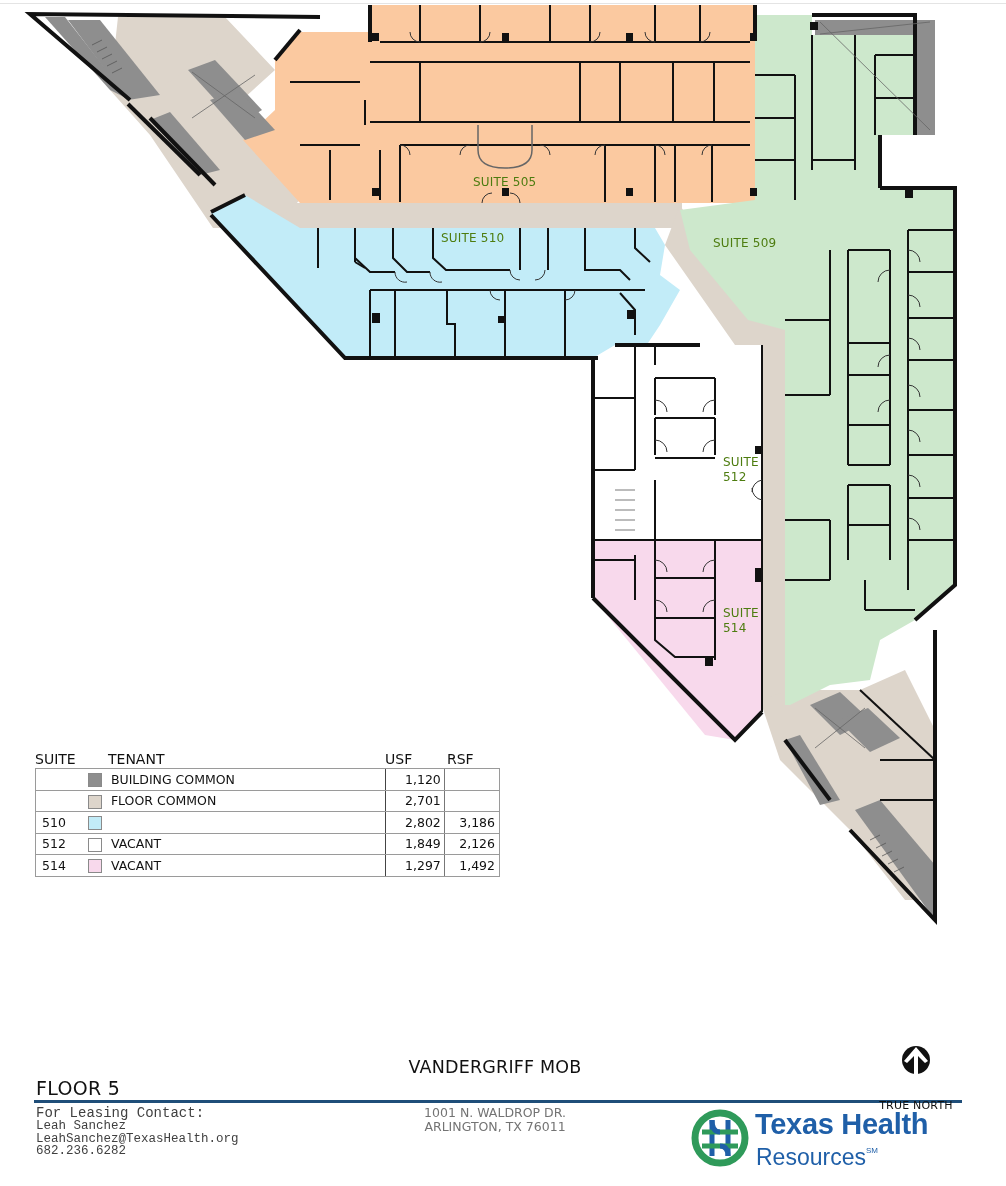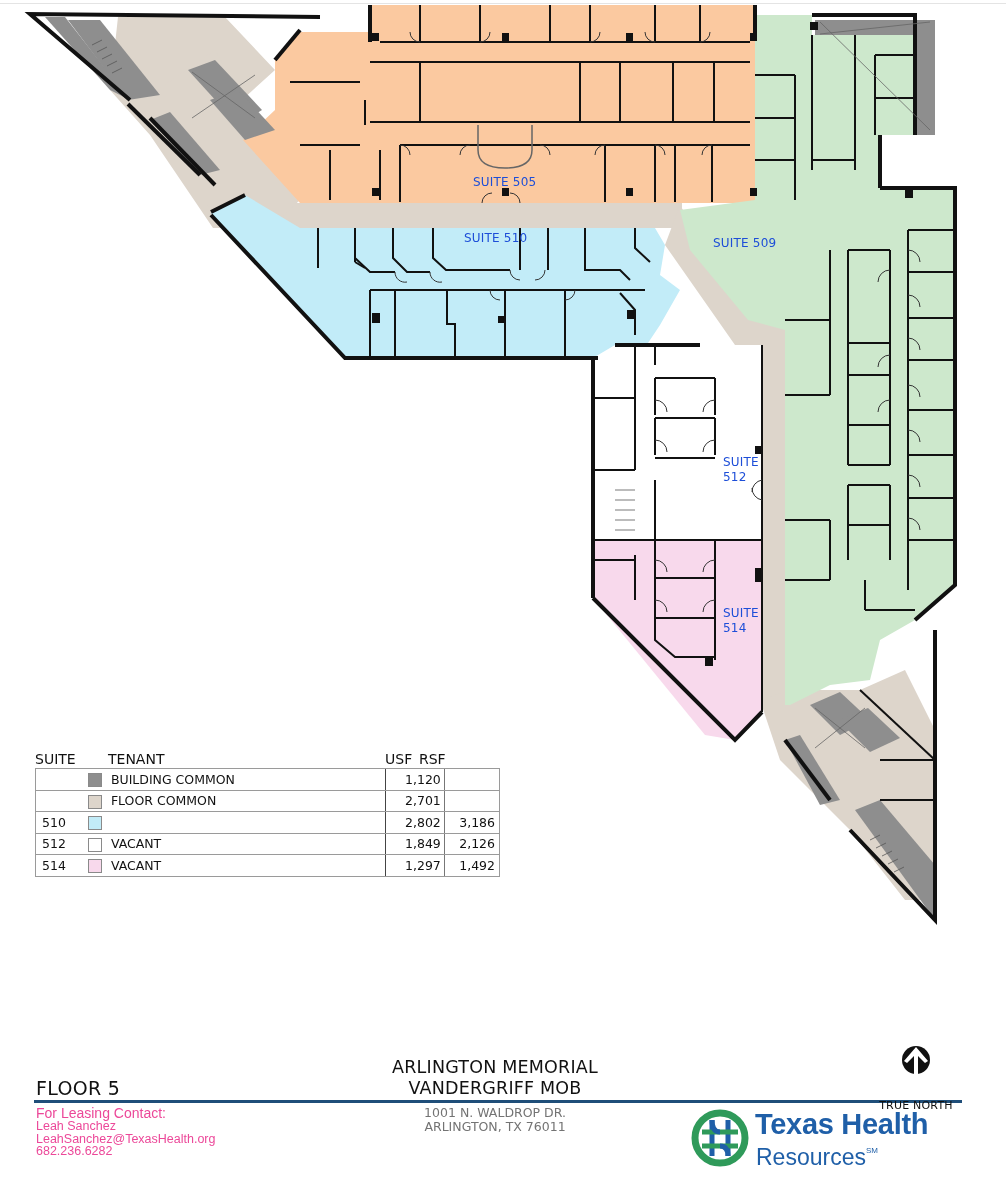--- a/index.html
+++ b/index.html
@@ -1,40 +1,40 @@
 <!DOCTYPE html>
 <html><head>
 <meta charset="utf-8">
 <style>
   html, body { margin: 0; padding: 0; background: #ffffff; }
   body { width: 1006px; height: 1186px; position: relative; overflow: hidden;
          font-family: "Liberation Sans", "DejaVu Sans", sans-serif; color: #111; }
   .top-rule { position: absolute; left: 0; top: 3px; width: 1006px; height: 1px; background: #e4e4e4; }
   #plan { position: absolute; left: 0; top: 0; }
-  .suite-label { position: absolute; font-family: "DejaVu Sans", sans-serif; font-size: 12px; color: #1d4ed8; line-height: 15px; letter-spacing: 0.2px; }
+  .suite-label { position: absolute; font-family: "DejaVu Sans", sans-serif; font-size: 12px; color: #4d7c0f; line-height: 15px; letter-spacing: 0.2px; }
 
   
   .legend { position: absolute; left: 35px; top: 751px; width: 436px; }
   .legend-head { position: relative; height: 17px; font-family: "DejaVu Sans", sans-serif; font-size: 14px; color: #111; }
   .legend-head span { position: absolute; top: 0; }
   .legend-table { position: absolute; left: 0; top: 17px; width: 465px; border-collapse: collapse; }
   .legend-table td { height: 20.5px; border-top: 1px solid #9a9a9a; border-bottom: 1px solid #9a9a9a; padding: 0; font-family: "DejaVu Sans", sans-serif; font-size: 12.5px; color: #111; white-space: nowrap; }
   .legend-table { border-left: 1px solid #9a9a9a; border-right: 1px solid #9a9a9a; }
   .legend-table tr.sep td { border-top: 1.5px solid #444; }
   .c-suite { width: 44px; padding-left: 6px !important; }
   .c-swatch { width: 22px; }
   .c-tenant { width: 263px; }
   .c-usf { width: 53px; text-align: right; padding-right: 3px !important; border-left: 1.5px solid #444; }
   .c-rsf { width: 48px; text-align: right; padding-right: 4px !important; border-left: 1.5px solid #777; }
   .swatch { display: inline-block; width: 12px; height: 12px; border: 1px solid #8a8a8a; vertical-align: middle; }
 
   
   .floor-title { position: absolute; left: 36px; top: 1077px; font-family: "DejaVu Sans", sans-serif; font-size: 19px; color: #111; letter-spacing: 0.3px; }
   .footer-rule { position: absolute; left: 34px; top: 1100px; width: 928px; height: 3px; background: #1f4e79; }
-  .contact { position: absolute; left: 36px; top: 1106px; font-family: Liberation Sans, sans-serif; font-size: 12.5px; line-height: 12.5px; color: #ec4899; }
+  .contact { position: absolute; left: 36px; top: 1106px; font-family: Liberation Mono, monospace; font-size: 12.5px; line-height: 12.5px; color: #404040; }
   .contact .heading { font-size: 14px; line-height: 14px; }
   .bldg { position: absolute; left: 370px; top: 1057px; width: 250px; text-align: center; font-family: "DejaVu Sans", sans-serif; font-size: 17.5px; line-height: 21px; color: #111; letter-spacing: 0.2px; }
   .addr { position: absolute; left: 390px; top: 1106px; width: 210px; text-align: center; font-family: "DejaVu Sans", sans-serif; font-size: 12.5px; line-height: 14px; color: #737373; }
   .north { position: absolute; left: 868px; top: 1045px; width: 96px; text-align: center; }
   .north-label { display: block; font-family: "DejaVu Sans", sans-serif; font-size: 11px; color: #111; margin-top: 20px; letter-spacing: 0.2px; }
   .thr-logo { position: absolute; left: 690px; top: 1106px; width: 280px; height: 62px; }
   .thr-text1 { position: absolute; left: 65px; top: 0px; font-family: "Liberation Sans", sans-serif; font-weight: bold; font-size: 29px; line-height: 36px; color: #1f5fa8; letter-spacing: -0.3px; }
   .thr-text2 { position: absolute; left: 66px; top: 32px; font-family: "Liberation Sans", sans-serif; font-size: 23px; line-height: 26px; color: #1f5fa8; }
   .thr-text2 sup { font-size: 8px; vertical-align: 12px; margin-top: 28px; }
 </style>
@@ -323,37 +323,37 @@
     <line x1="615" y1="500" x2="635" y2="500"></line>
     <line x1="615" y1="510" x2="635" y2="510"></line>
     <line x1="615" y1="520" x2="635" y2="520"></line>
     <line x1="615" y1="530" x2="635" y2="530"></line>
   </g>
 
   <path d="M478,125 L478,150 Q478,168 505,168 Q532,168 532,150 L532,125" fill="none" stroke="#666" stroke-width="1.5"></path>
 </svg>
 
 <div class="suite-label" style="left:473px; top:175px;">SUITE 505</div>
-<div class="suite-label" style="left:464px; top:231px;">SUITE 510</div>
+<div class="suite-label" style="left:441px; top:231px;">SUITE 510</div>
 <div class="suite-label" style="left:713px; top:236px;">SUITE 509</div>
 <div class="suite-label" style="left:723px; top:455px;">
   <div>SUITE</div>
   <div>512</div>
 </div>
 <div class="suite-label" style="left:723px; top:606px;">
   <div>SUITE</div>
   <div>514</div>
 </div>
 
 <div class="legend">
   <div class="legend-head">
     <span style="left:0">SUITE</span>
     <span style="left:73px">TENANT</span>
     <span style="left:350px">USF</span>
-    <span style="left:384px">RSF</span>
+    <span style="left:412px">RSF</span>
   </div>
   <table class="legend-table">
     <tbody>
       <tr>
         <td class="c-suite"></td>
         <td class="c-swatch"><span class="swatch" style="background:#8e8e8e"></span></td>
         <td class="c-tenant">BUILDING COMMON</td>
         <td class="c-usf">1,120</td>
         <td class="c-rsf"></td>
       </tr>
@@ -383,21 +383,20 @@
         <td class="c-swatch"><span class="swatch" style="background:#f8d9ec"></span></td>
         <td class="c-tenant">VACANT</td>
         <td class="c-usf">1,297</td>
         <td class="c-rsf">1,492</td>
       </tr>
     </tbody>
   </table>
 </div>
 
 <div class="bldg">
-  <div>ARLINGTON MEMORIAL</div>
   <div>VANDERGRIFF MOB</div>
 </div>
 <div class="floor-title">FLOOR 5</div>
 <div class="footer-rule"></div>
 
 <div class="contact">
   <div class="heading">For Leasing Contact:</div>
   <div>Leah Sanchez</div>
   <div>LeahSanchez@TexasHealth.org</div>
   <div>682.236.6282</div>

